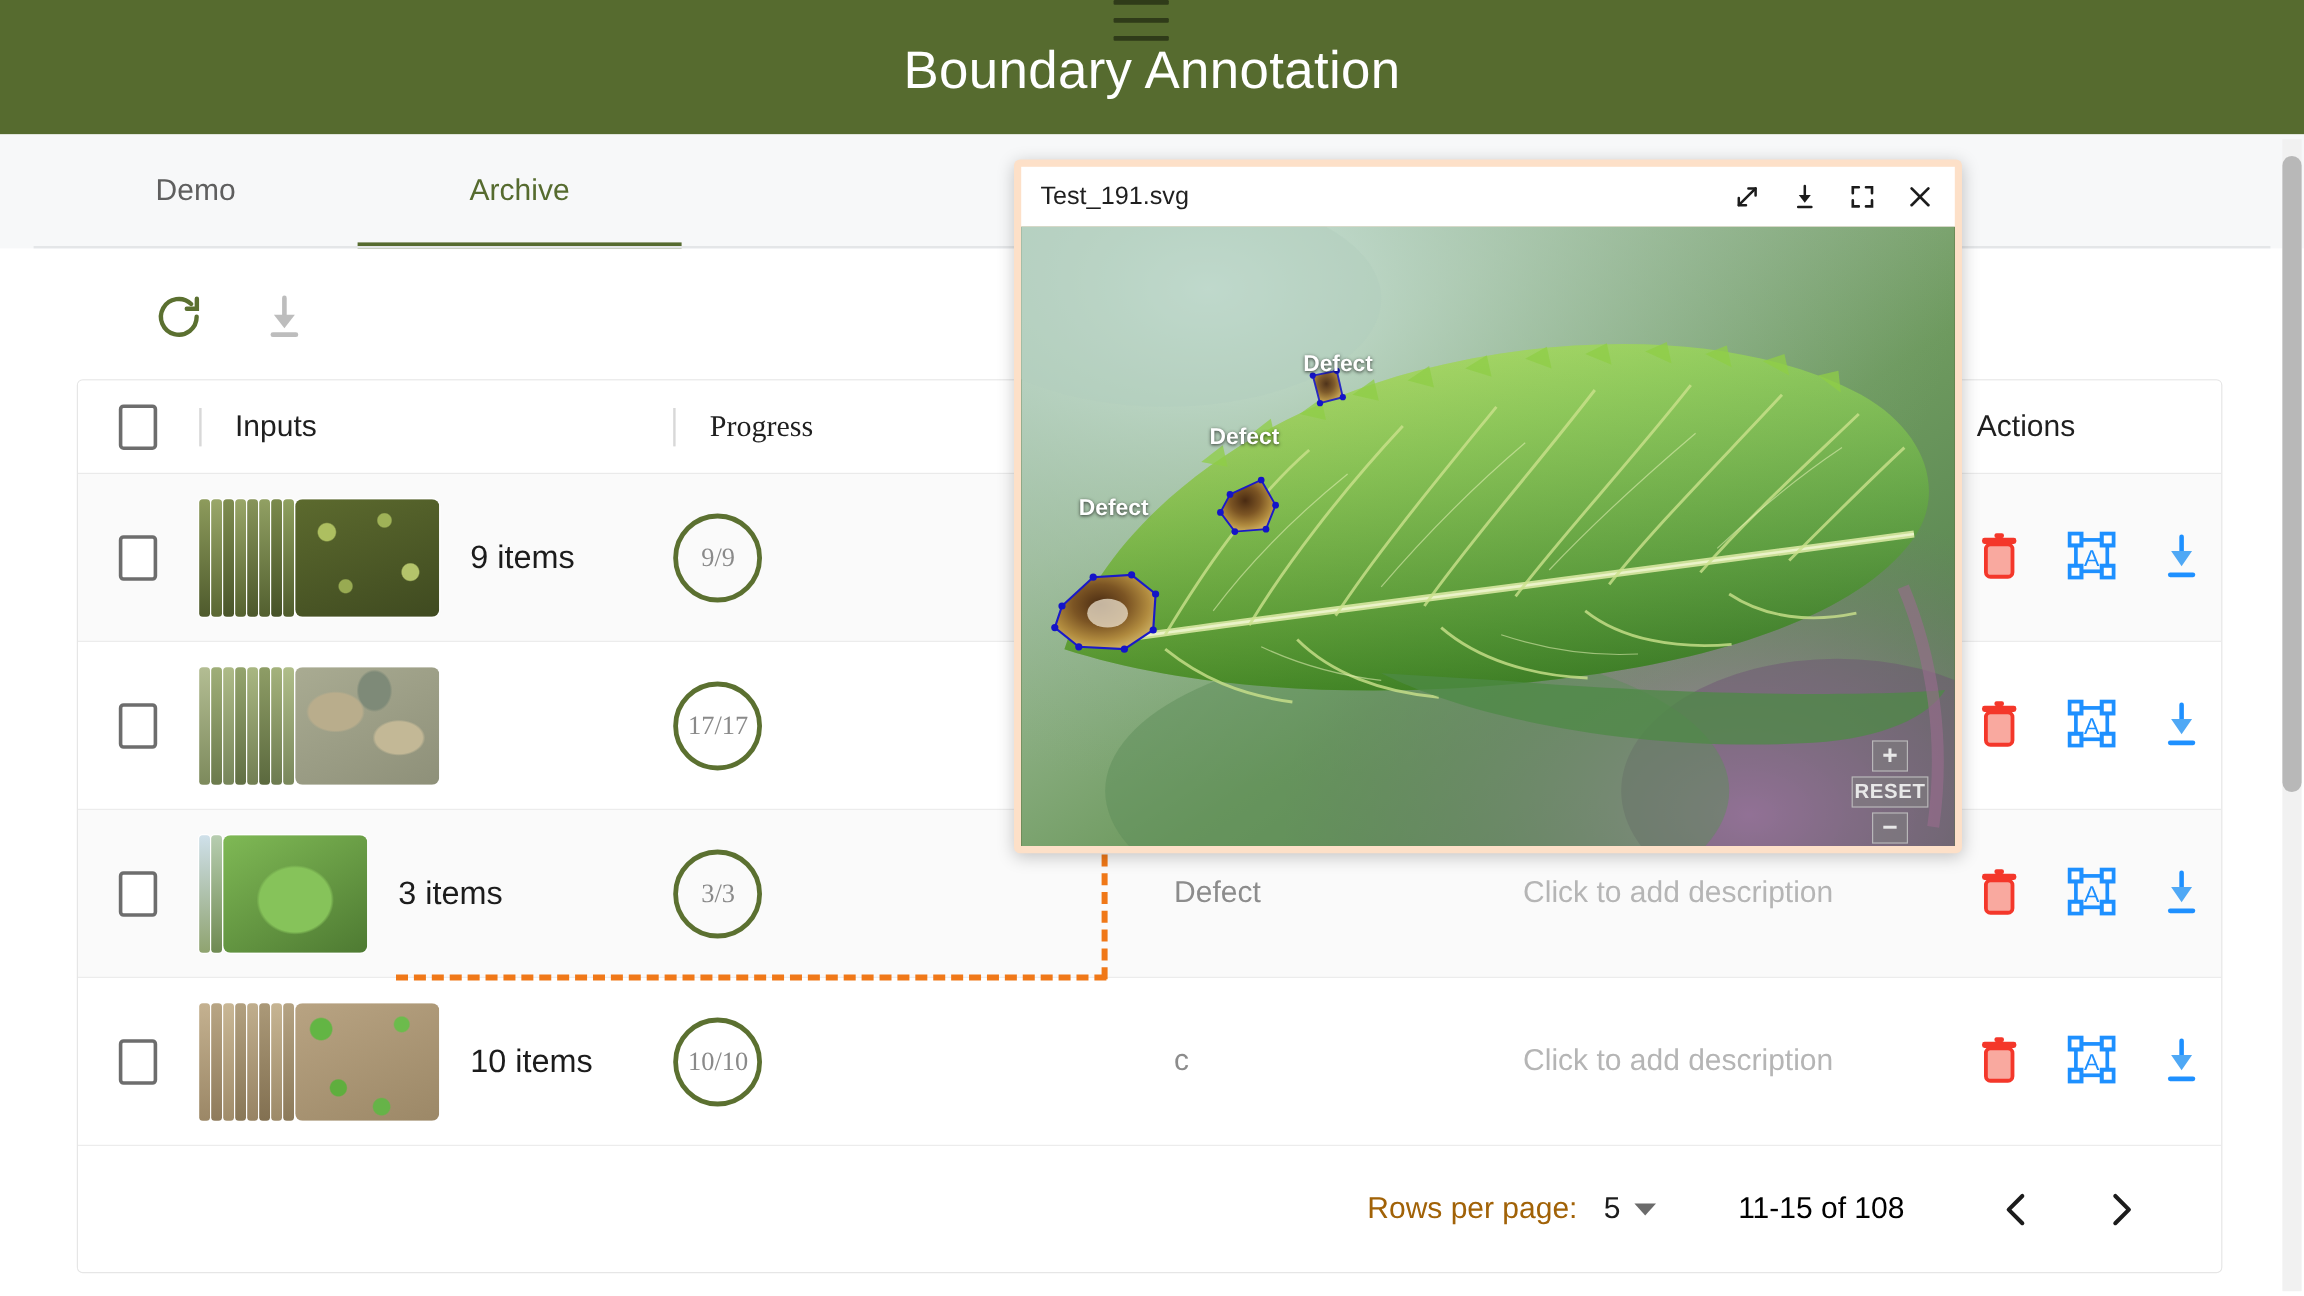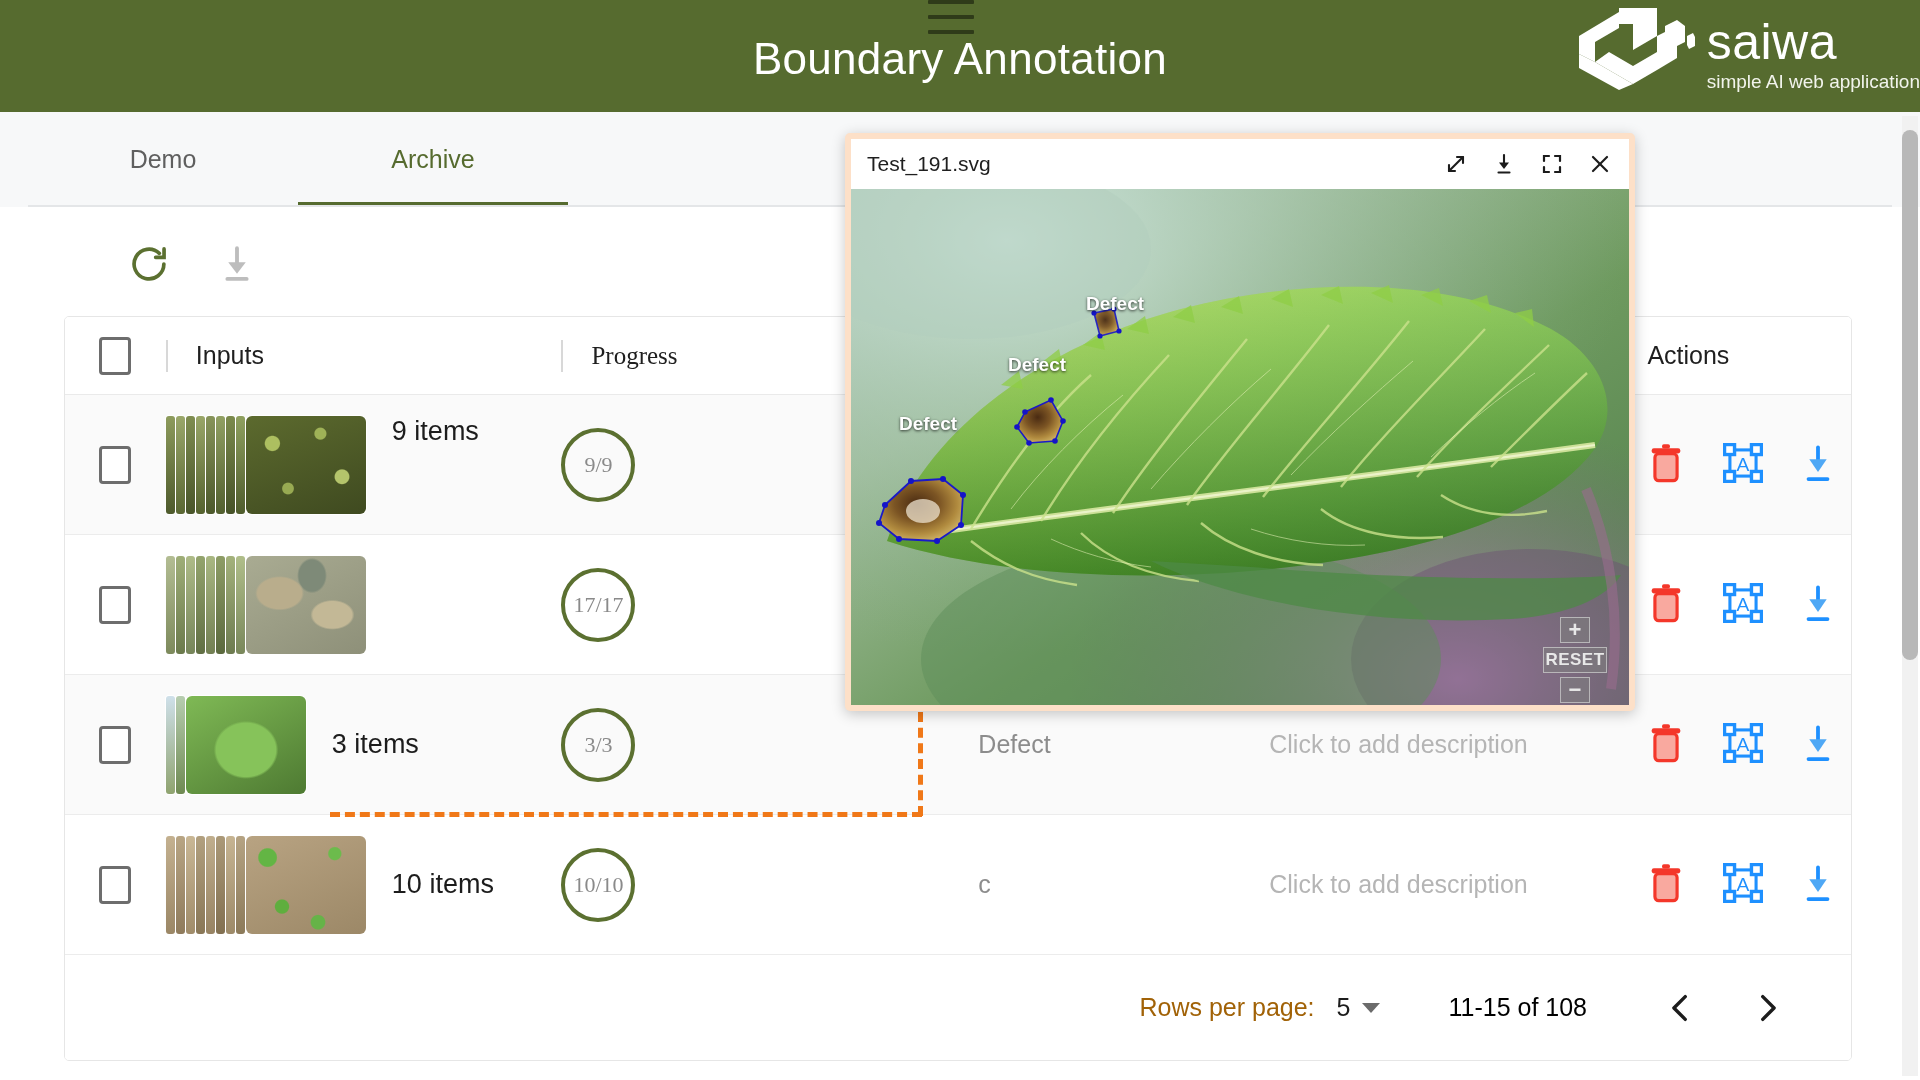--- a/index.html
+++ b/index.html
@@ -226,35 +226,20 @@
 <div id="root">
 
   <div class="appbar">
     <div class="hamburger">
       <span></span>
       <span></span>
       <span></span>
     </div>
     <div class="app-title">Boundary Annotation</div>
 
-    <div class="brand">
-      <svg class="brand-mark" viewBox="0 0 122 86">
-        <polygon points="46,2 84,2 84,30 60,44 60,18 46,18" fill="#ffffff"></polygon>
-        <polygon points="6,30 46,6 46,22 22,36 22,56 6,48" fill="#ffffff"></polygon>
-        <polygon points="22,56 60,78 84,64 84,46 60,60 36,46" fill="#ffffff"></polygon>
-        <polygon points="6,48 6,62 46,84 60,78 22,56" fill="#ffffff"></polygon>
-        <polygon points="84,30 84,64 104,52 104,20" fill="#ffffff"></polygon>
-        <polygon points="92,20 104,14 112,20 112,36 100,42 92,36" fill="#ffffff"></polygon>
-        <polygon points="114,30 120,27 122,31 122,40 116,43 114,39" fill="#ffffff"></polygon>
-      </svg>
-      <div class="brand-text">
-        <div class="brand-name">saiwa</div>
-        <div class="brand-tag">simple AI web application</div>
-      </div>
-    </div>
   </div>
 
   <div class="tabbar">
     <div class="tabs">
       <div class="tab">Demo</div>
       <div class="tab active">Archive</div>
     </div>
     <div class="tabbar-underline"></div>
   </div>
 
@@ -294,21 +279,21 @@
         <div class="th col-desc"></div>
         <div class="th col-actions">
           <span>Actions</span>
         </div>
       </div>
 
       <div class="trow alt">
         <div class="col-check">
           <div class="checkbox"></div>
         </div>
-        <div class="col-inputs" style="display:flex;">
+        <div class="col-inputs" style="display:flex;align-items:center;">
           <div class="stack">
             <div class="sheet spine" style="background:linear-gradient(180deg,#8d9b5c,#4e5a2c)"></div>
             <div class="sheet spine" style="background:linear-gradient(180deg,#9aa76a,#5a6733)"></div>
             <div class="sheet spine" style="background:linear-gradient(180deg,#7f8d50,#49552a)"></div>
             <div class="sheet spine" style="background:linear-gradient(180deg,#99a668,#55622f)"></div>
             <div class="sheet spine" style="background:linear-gradient(180deg,#87945a,#4c582b)"></div>
             <div class="sheet spine" style="background:linear-gradient(180deg,#91a063,#525f2f)"></div>
             <div class="sheet spine" style="background:linear-gradient(180deg,#7b8a4c,#465228)"></div>
             <div class="sheet spine" style="background:linear-gradient(180deg,#8fa05f,#4f5c2d)"></div>
             <div class="sheet face" style="background:

